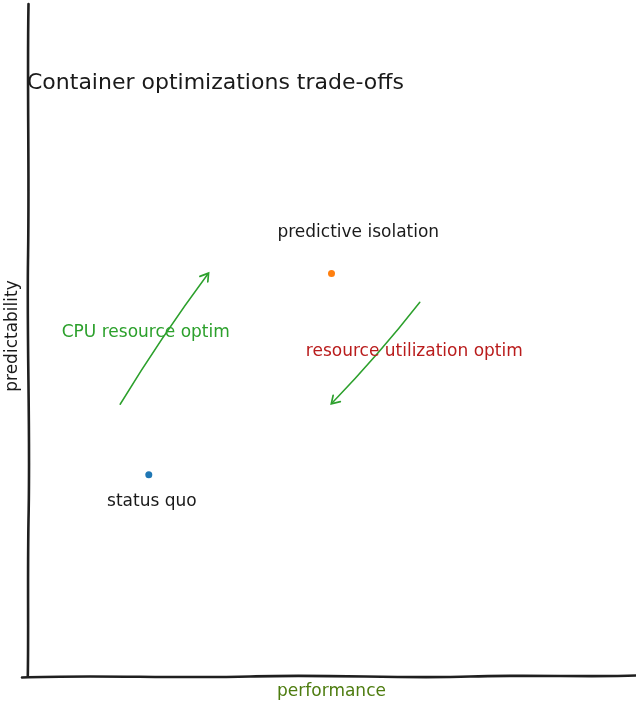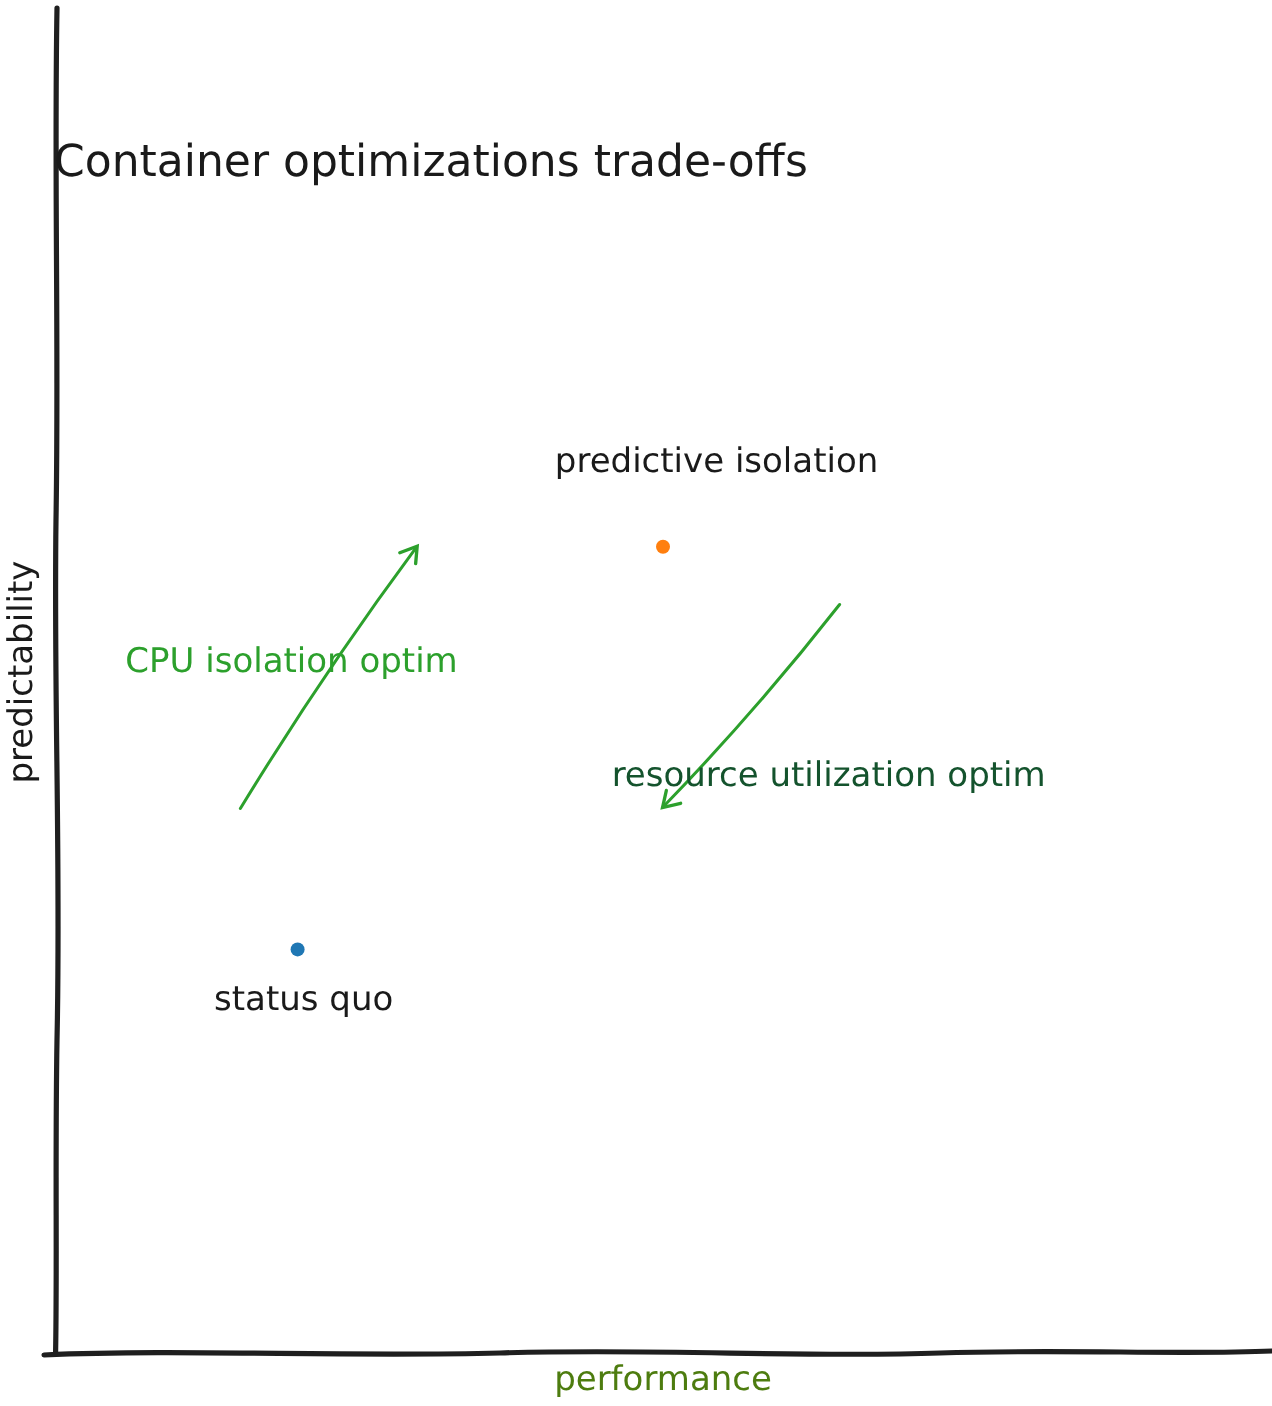--- a/index.html
+++ b/index.html
@@ -86,22 +86,22 @@
 
     <path class="axis" d="M28.5,4 C27,90 29.5,170 28,260 C26.8,350 30.5,430 28.5,520 C27.5,580 28.6,630 27.8,676"></path>
     <path class="axis" d="M22,677.5 C90,674.5 170,678.5 250,676.5 C330,674 400,679 470,676.5 C530,674.5 592,677.5 636,675.5"></path>
   <path d="M120.17699999999999,404.245 Q161.12225796355338,337.20247227842566 207.873,274.071" class="arrow" stroke="#2ca02c" marker-end="url(#ah)"></path>
       <path d="M419.805,302.253 Q378.59585577917517,354.877225995137 332.109,402.903" class="arrow" stroke="#2ca02c" marker-end="url(#ah)"></path>
       <circle cx="148.8" cy="474.70000000000005" r="3.5" fill="#1f77b4"></circle>
       <circle cx="331.5" cy="273.40000000000003" r="3.5" fill="#ff7f0e"></circle>
     </svg>
 
   <div class="labels-layer" id="labels">
-      <div class="chart-label annotation-label" style="left: 145.755px; top: 331.777px; color: rgb(44, 160, 44);">CPU isolation optim</div>
-      <div class="chart-label annotation-label" style="left: 414.324px; top: 351.236px; color: #14532d; margin-top: 38px;">resource utilization optim</div>
+      <div class="chart-label annotation-label" style="left: 145.755px; top: 331.777px; color: rgb(44, 160, 44);">CPU resource optim</div>
+      <div class="chart-label annotation-label" style="left: 414.324px; top: 351.236px; color: #b91c1c;">resource utilization optim</div>
       <div class="chart-label point-label" style="left: 151.845px; top: 500.869px;">status quo</div>
       <div class="chart-label point-label" style="left: 358.296px; top: 232.469px; text-align: right;">predictive isolation</div>
     </div>
 
   <div class="chart-title">Container optimizations trade-offs</div>
   <div class="xlabel">performance</div>
   <div class="ylabel">predictability</div>
 
 </div>
 

